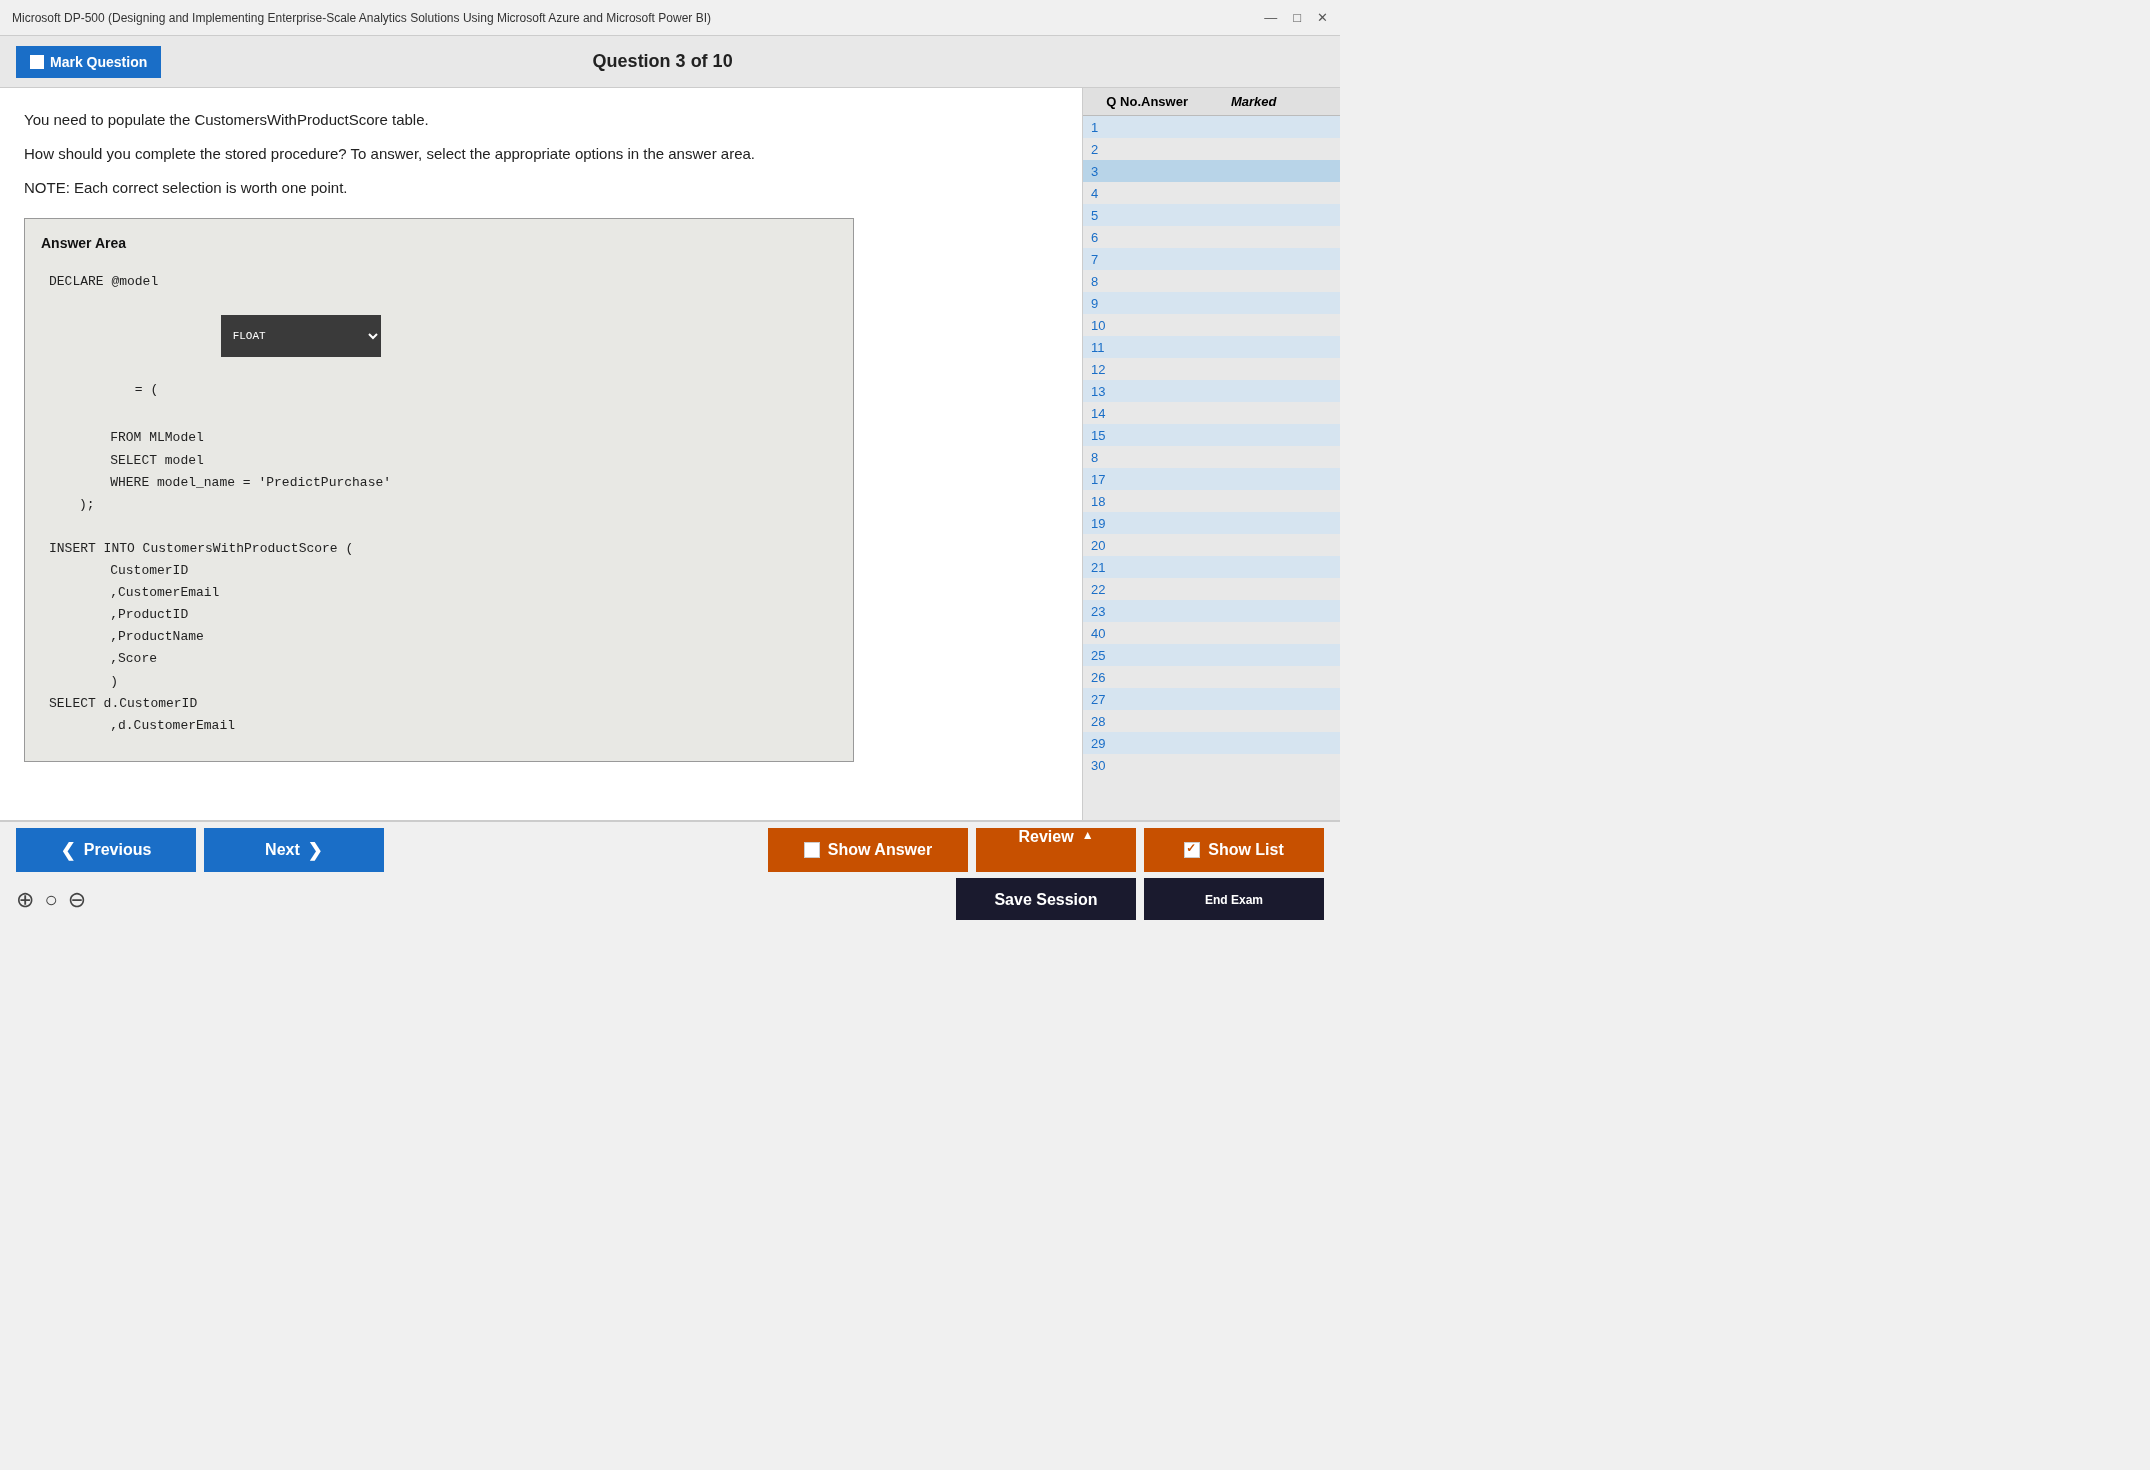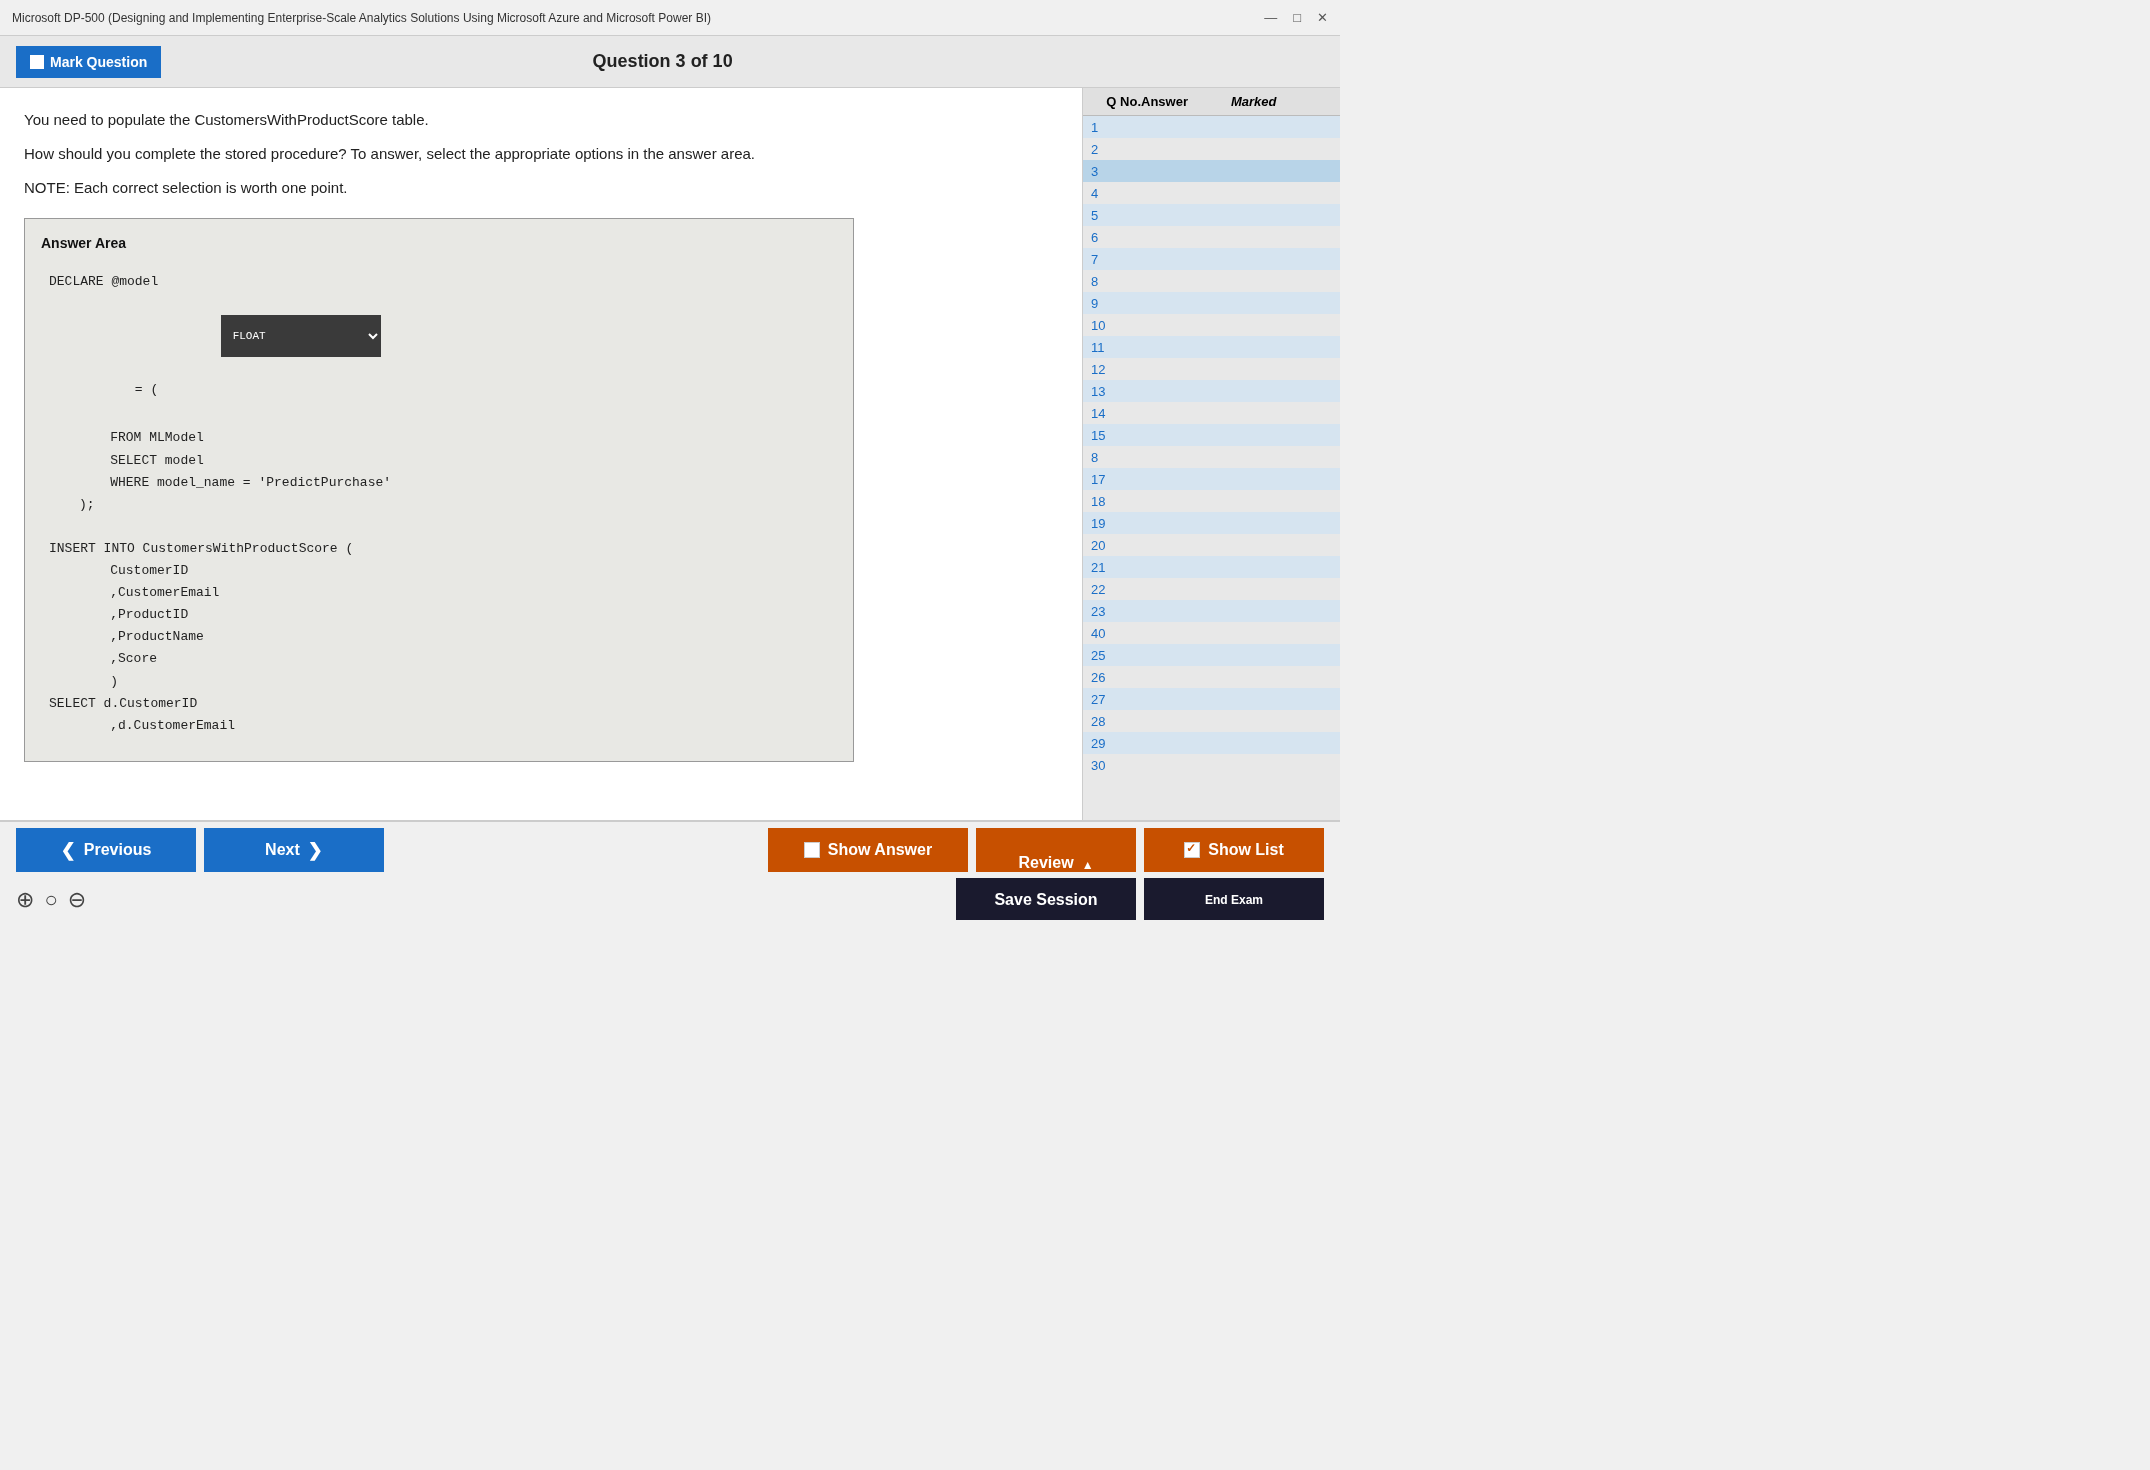--- a/index.html
+++ b/index.html
@@ -247,21 +247,21 @@
       gap: 10px;
       font-size: 20px;
       color: #555;
     }
     .zoom-btn { cursor: pointer; font-size: 22px; color: #444; background: none; border: none; }
 
     .spacer { flex: 1; }
 
     .review-dropdown {
       display: flex;
-      align-items: flex-end;
+      align-items: flex-start;
       background: #c75000;
       color: white;
       height: 44px;
       padding: 0 16px;
       gap: 8px;
       min-width: 160px;
       justify-content: center;
       font-size: 16px;
       font-weight: 600;
     }

